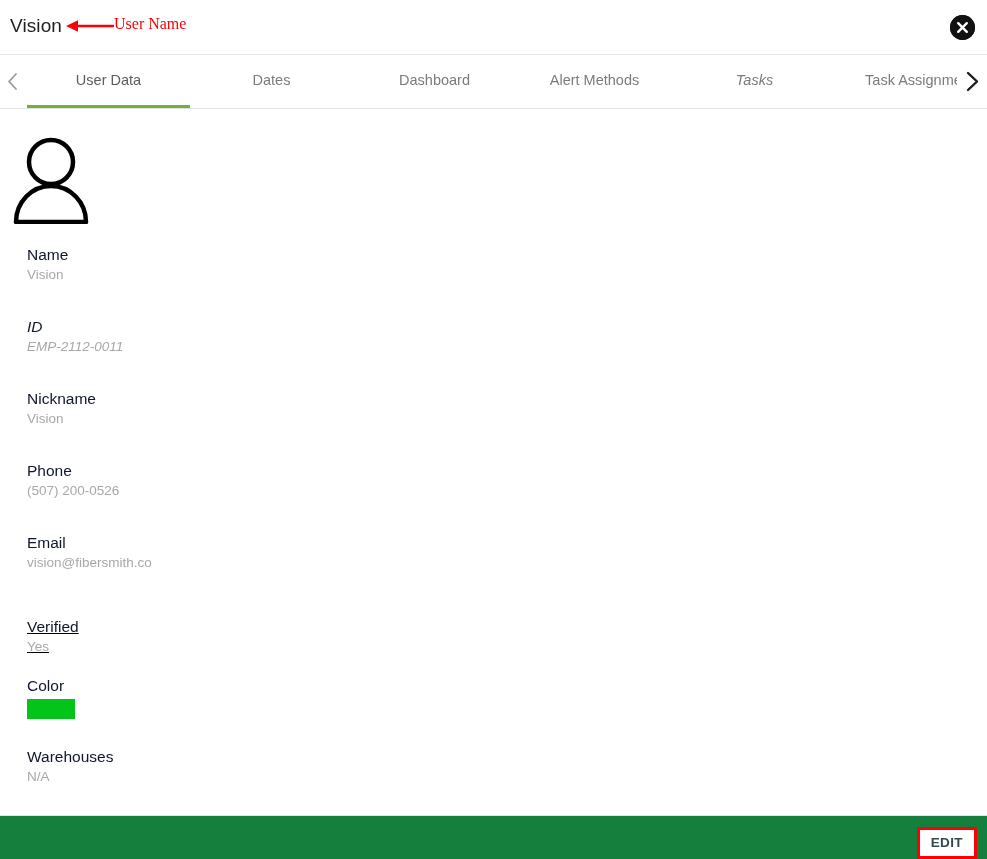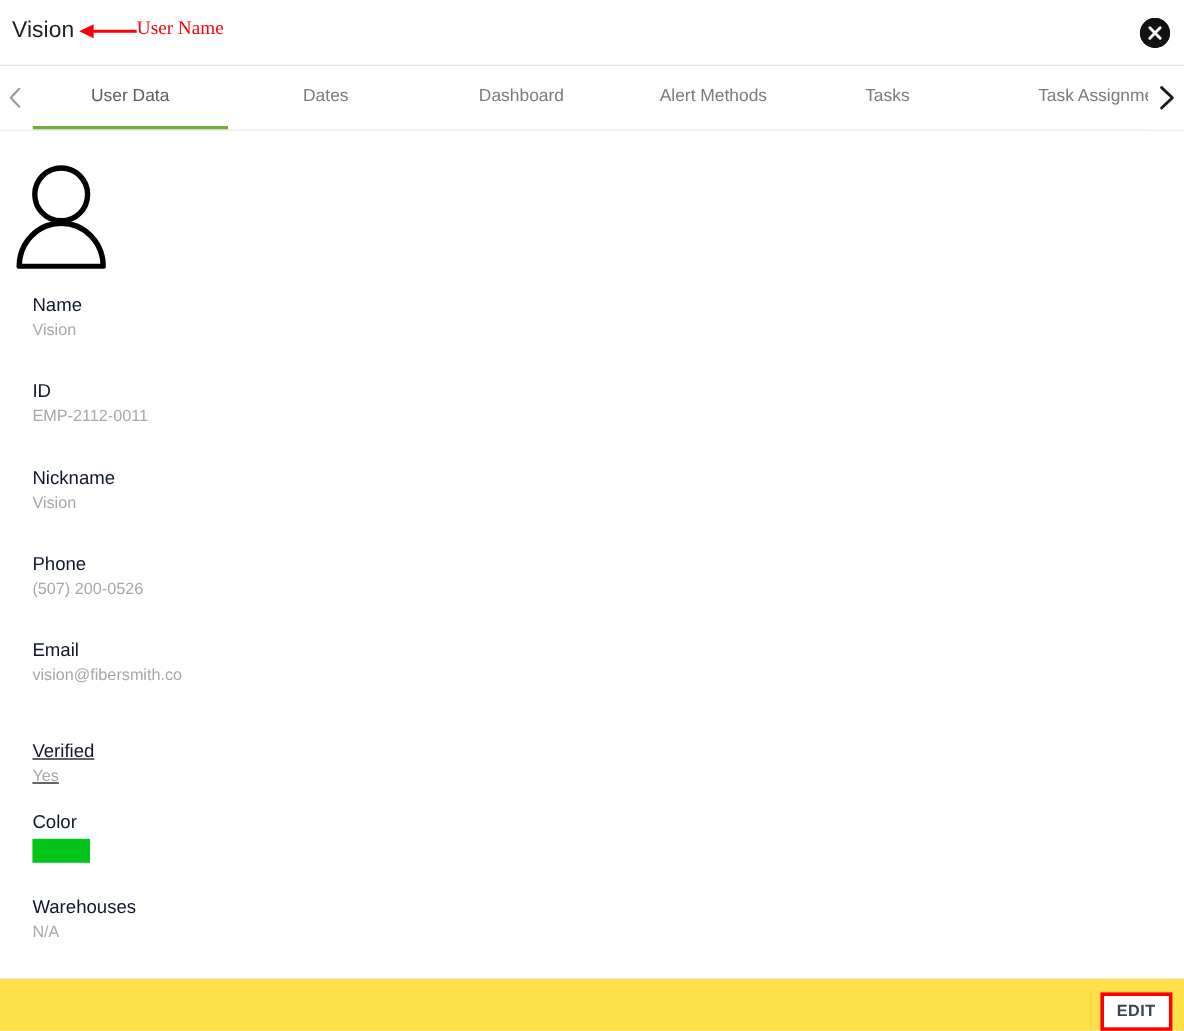--- a/index.html
+++ b/index.html
@@ -154,21 +154,21 @@
   }
 
   
   .footer {
     position: absolute;
     left: 0; top: 815px;
     width: 987px;
     height: 44px;
     border-top: 1px solid #e4e4e4;
     box-sizing: border-box;
-    background: #fde047;
+    background: #15803d;
   }
   .edit-wrap {
     position: absolute;
     right: 10px;
     top: 11px;
     border: 3px solid #fb0007;
     padding: 0;
   }
   .edit-btn {
     display: block;
@@ -210,21 +210,21 @@
     <svg width="27" height="53" viewBox="0 0 27 53">
       <path d="M16 19 L9 26.5 L16 34" fill="none" stroke="#9b9b9b" stroke-width="1.8" stroke-linecap="round" stroke-linejoin="round"></path>
     </svg>
   </div>
 
   <div class="tab-scroll">
     <div class="tab" style="left:163px; width:163px;">Dates</div>
     <div class="tab active" style="left: 0px; width: 163px; border-bottom-color: rgb(111, 175, 61);">User Data</div>
     <div class="tab" style="left:326px; width:163px;">Dashboard</div>
     <div class="tab" style="left:489px; width:157px;">Alert Methods</div>
-    <div class="tab" style="left:631px; width:163px;">Tasks</div>
+    <div class="tab" style="left:646px; width:163px;font-style:italic;">Tasks</div>
     <div class="tab" style="left:809px; width:163px;">Task Assignmen</div>
   </div>
 
   <div class="tab-next">
     <svg width="30" height="53" viewBox="0 0 30 53">
       <path d="M11 18 L20 26.5 L11 35" fill="none" stroke="#1a1a1a" stroke-width="2.4" stroke-linecap="round" stroke-linejoin="round"></path>
     </svg>
   </div>
 </div>
 
@@ -235,21 +235,21 @@
       <circle cx="39" cy="28" r="22" fill="none" stroke="#000000" stroke-width="4.5"></circle>
       <path d="M4 88 a35 36 0 0 1 70 0 Z" fill="none" stroke="#000000" stroke-width="4.5" stroke-linejoin="round"></path>
     </svg>
   </div>
 
   <div class="field" style="top:136px;">
     <div class="field-label">Name</div>
     <div class="field-value">Vision</div>
   </div>
 
-  <div class="field" style="top:208px;">
+  <div class="field" style="top:208px;font-style:italic;">
     <div class="field-label">ID</div>
     <div class="field-value">EMP-2112-0011</div>
   </div>
 
   <div class="field" style="top:280px;">
     <div class="field-label">Nickname</div>
     <div class="field-value">Vision</div>
   </div>
 
   <div class="field" style="top:352px;">

